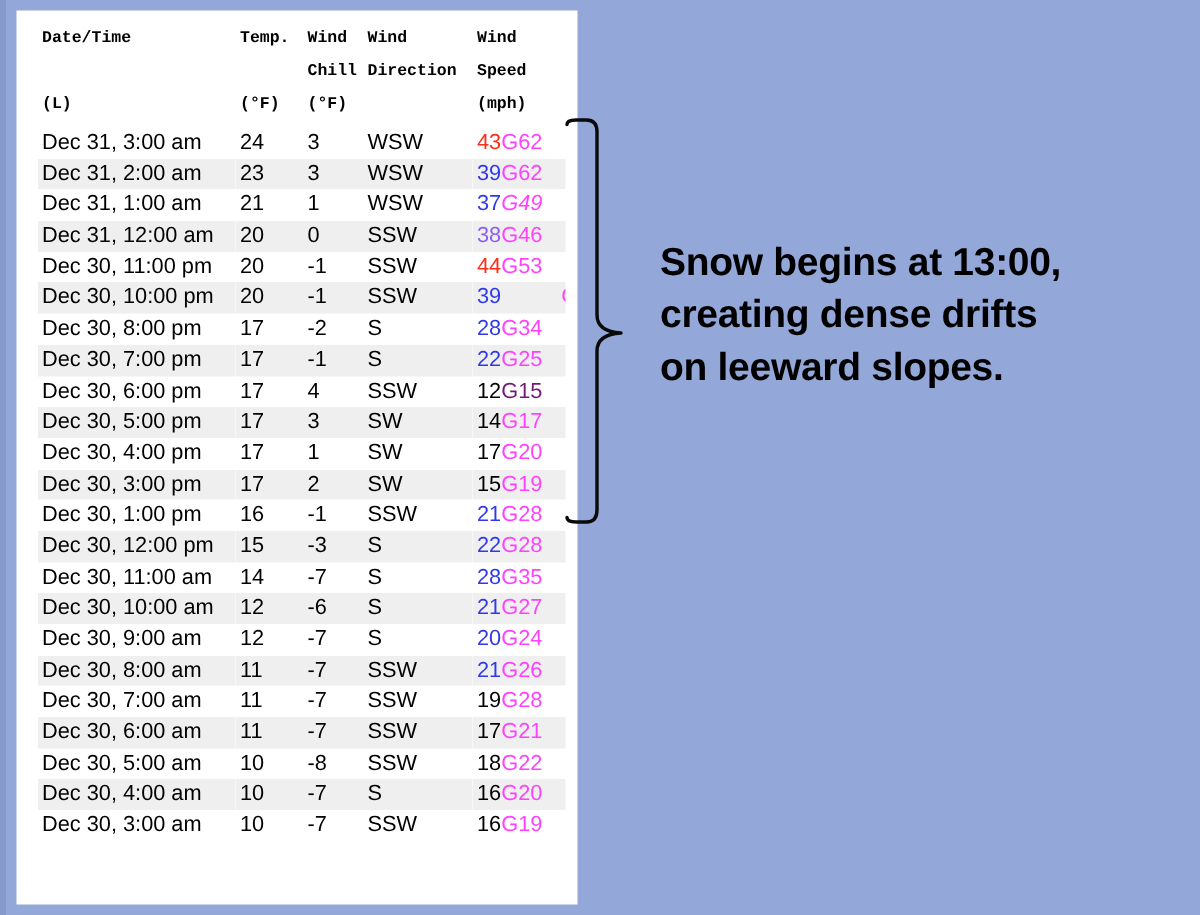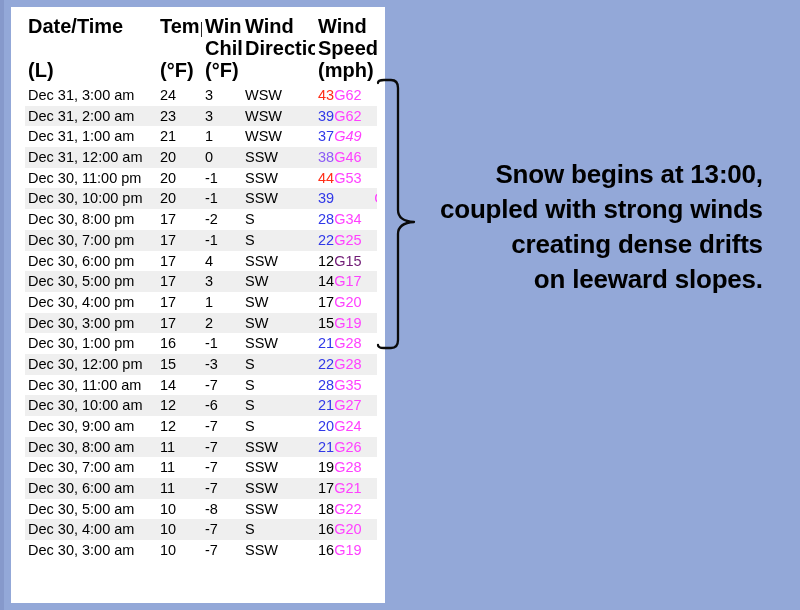--- a/index.html
+++ b/index.html
@@ -29,36 +29,37 @@
   }
   th, td {
     padding: 0 0 0 3px;
     text-align: left;
     vertical-align: top;
     white-space: nowrap;
     overflow: hidden;
   }
   thead th {
     font-weight: bold;
-    font-size: 20px;
+    font-size: 11px;
     padding-bottom: 4px;
+    font-family: Liberation Mono, monospace;
   }
   .hline { height: 22px; line-height: 22px; }
   tbody td {
     font-size: 14.5px;
     height: 20.68px;
     line-height: 20.68px;
     font-weight: normal;
   }
   tbody tr:nth-child(even) { background: #efefef; }
   .brace-svg { position: absolute; left: 369px; top: 69px; }
   .annotation {
     position: absolute; left: 440px; top: 157px;
     font-size: 26px; font-weight: bold; color: #000;
-    line-height: 35px; letter-spacing: -0.2px; text-align: right;
+    line-height: 35px; letter-spacing: -0.2px;
   }
 </style>
 </head>
 <body>
 
 <div class="left-edge"></div>
 
 <div class="panel">
   <table>
     <colgroup>
@@ -262,16 +263,15 @@
       </tbody>
   </table>
 </div>
 
 <svg class="brace-svg" width="48" height="284" viewBox="0 0 48 284">
   <path d="M 9 14 Q 9 11 15 11 L 22 11 Q 29 11 29 19 L 29 141 Q 29 152 45 153 Q 29 154 29 165 L 29 271 Q 29 279 22 279 L 15 279 Q 9 279 9 276" fill="none" stroke="#0a0a0a" stroke-width="2.3" stroke-linecap="round" stroke-linejoin="round"></path>
 </svg>
 
 <div class="annotation">
   <div>Snow begins at 13:00,</div>
-  <div>coupled with strong winds</div>
   <div>creating dense drifts</div>
   <div>on leeward slopes.</div>
 </div>
 
 </body></html>

